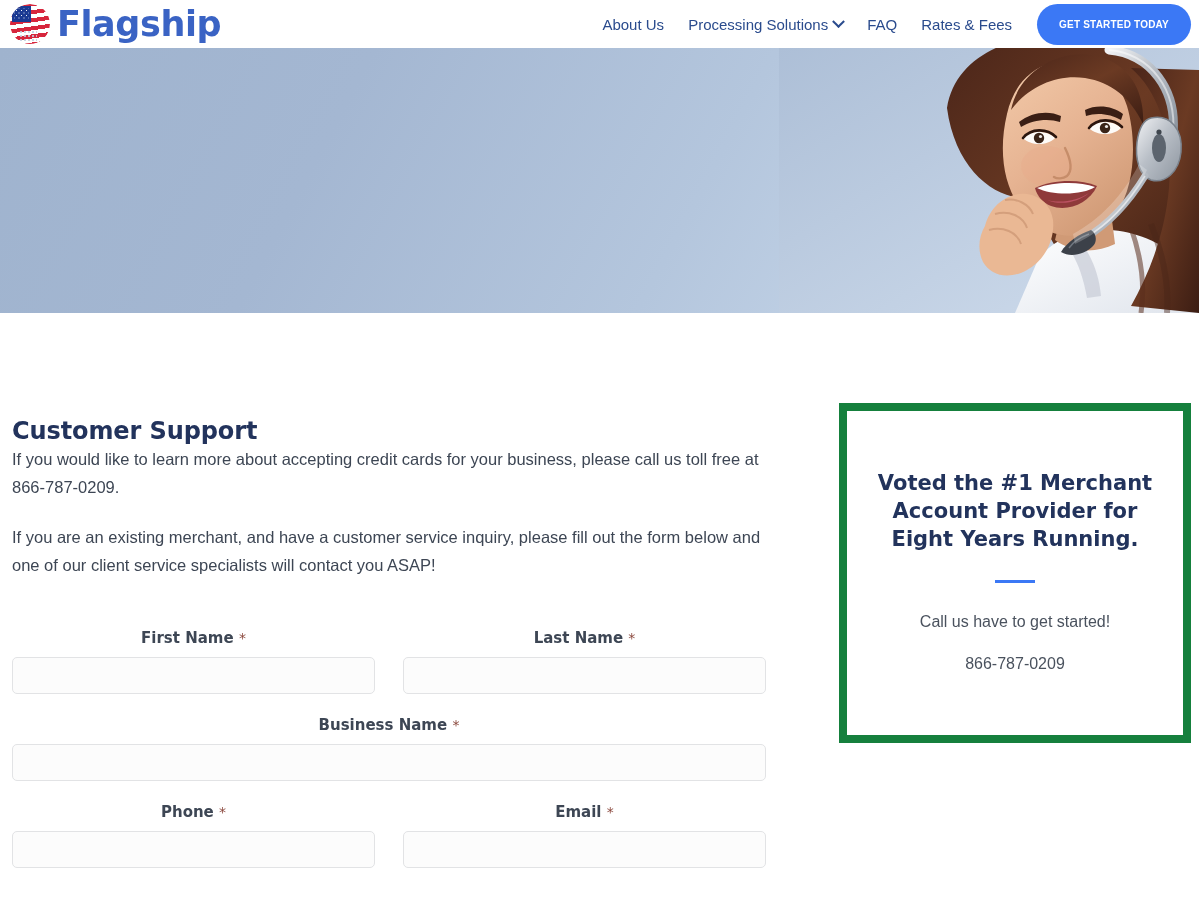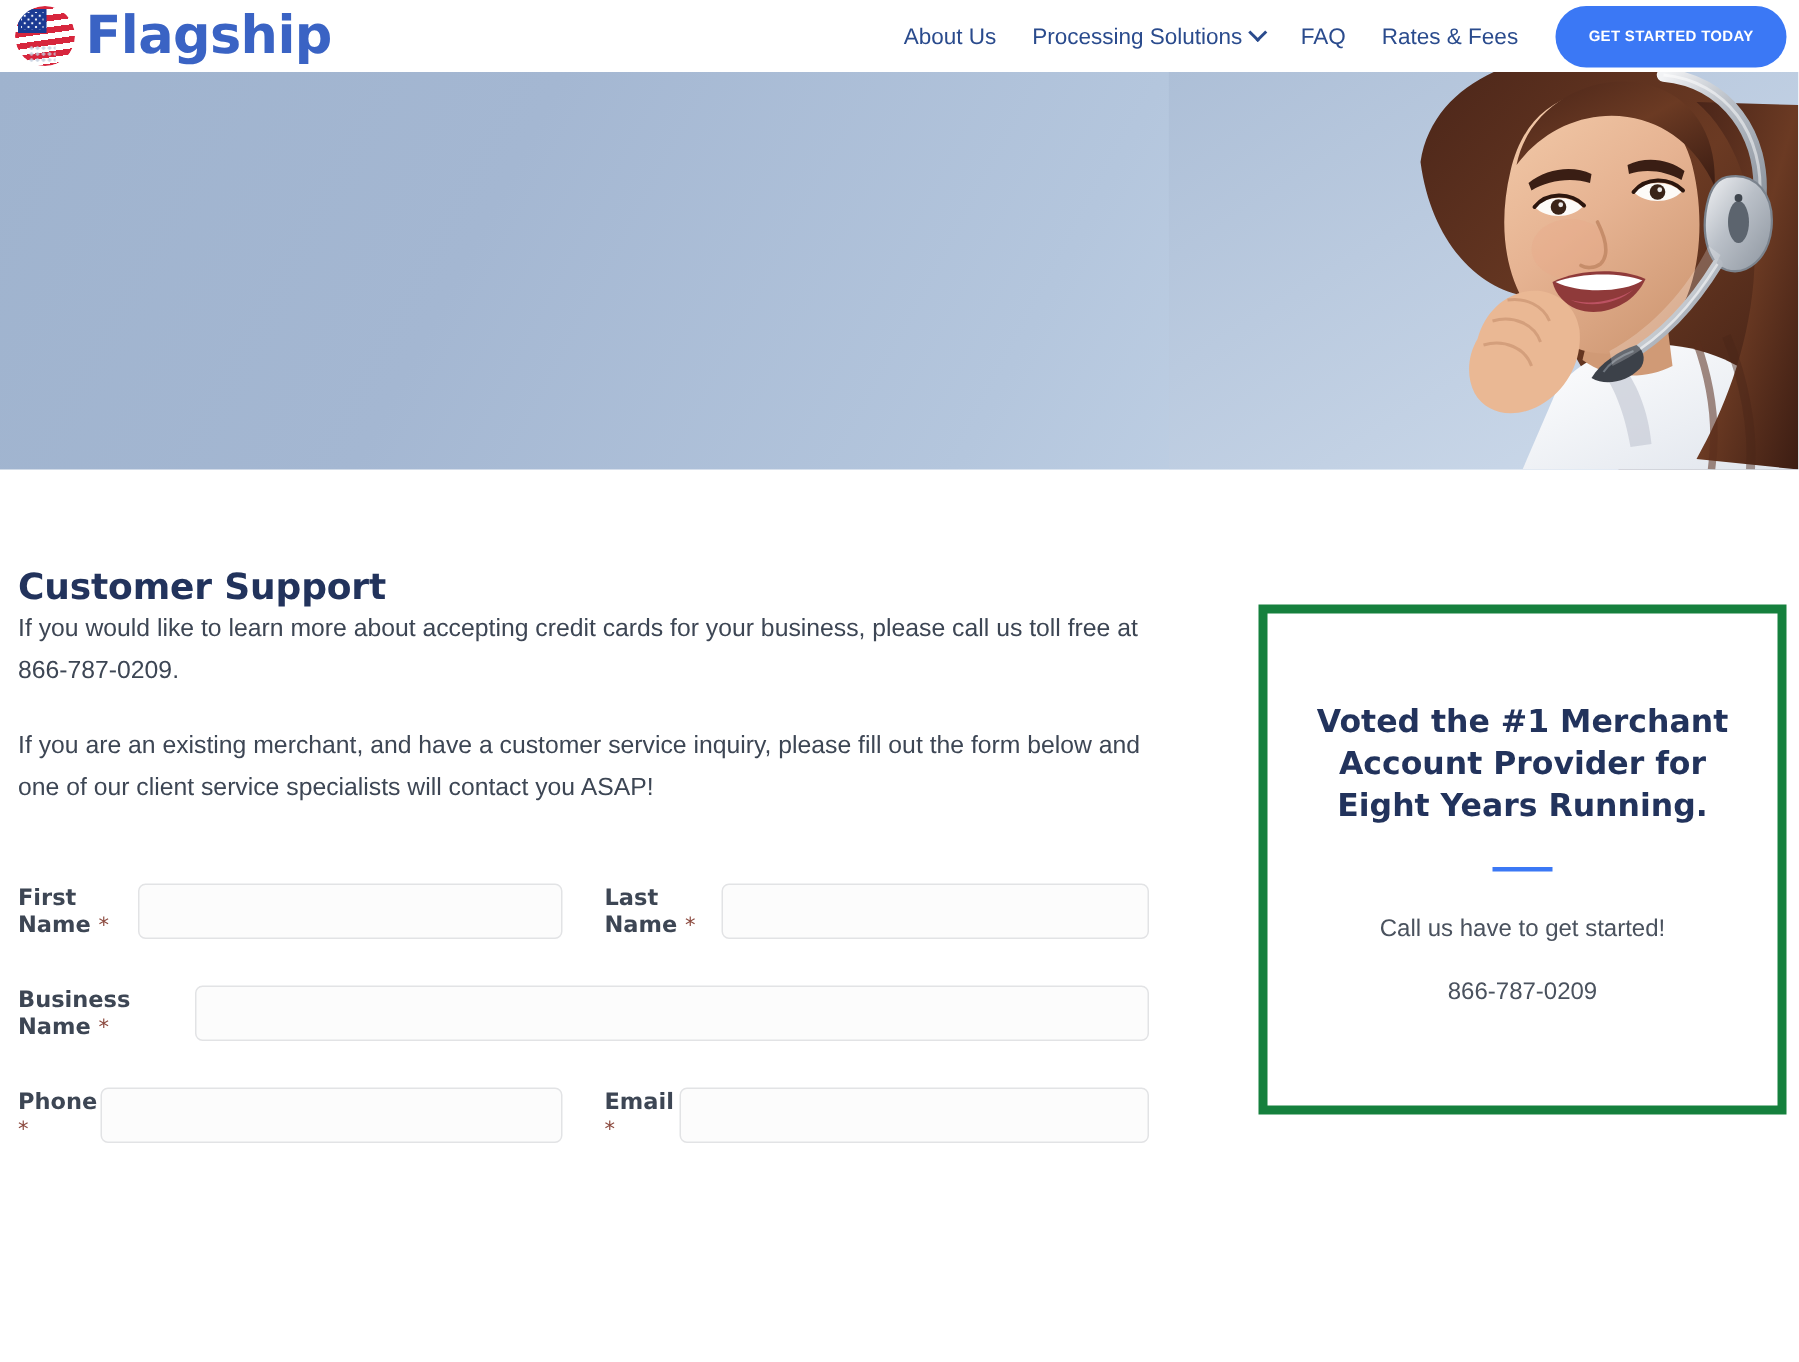--- a/index.html
+++ b/index.html
@@ -160,21 +160,21 @@
   }
   .col-right {
     flex: 1;
     padding-top: 90px;
     display: flex;
     justify-content: flex-end;
   }
 
   .page-title {
     margin: 0;
-    padding-top: 64px;
+    padding-top: 104px;
     font-size: 24px;
     font-weight: 700;
     color: #22335c;
     font-family: "DejaVu Sans", sans-serif;
     letter-spacing: -0.1px;
   }
   .body-para {
     margin: 0;
     color: #3d4654;
     font-size: 16.5px;
@@ -186,21 +186,21 @@
 
   
   .form {
     margin-top: 50px;
   }
   .form-row {
     display: flex;
     gap: 28px;
     margin-bottom: 22px;
   }
-  .field { display: flex; flex-direction: row; }
+  .field { display: flex; flex-direction: column; align-items: center; }
   .field.half { width: 363px; flex: 0 0 363px; }
   .field.full { width: 754px; flex: 0 0 754px; }
   .field-label {
     font-size: 15px;
     font-weight: 700;
     color: #3d4654;
     margin-bottom: 10px;
     font-family: "DejaVu Sans", sans-serif;
   }
   .req {
@@ -218,21 +218,21 @@
     font-size: 15px;
     color: #3d4654;
     font-family: "Liberation Sans", sans-serif;
     outline: none;
   }
 
   
   .promo-card {
     width: 352px;
     min-height: 340px;
-    border: 6px solid #15803d;
+    border: 8px solid #15803d;
     background: #ffffff;
     padding: 58px 28px 34px;
     text-align: center;
   }
   .promo-title {
     margin: 0;
     font-size: 21px;
     line-height: 28px;
     font-weight: 700;
     color: #22335c;

